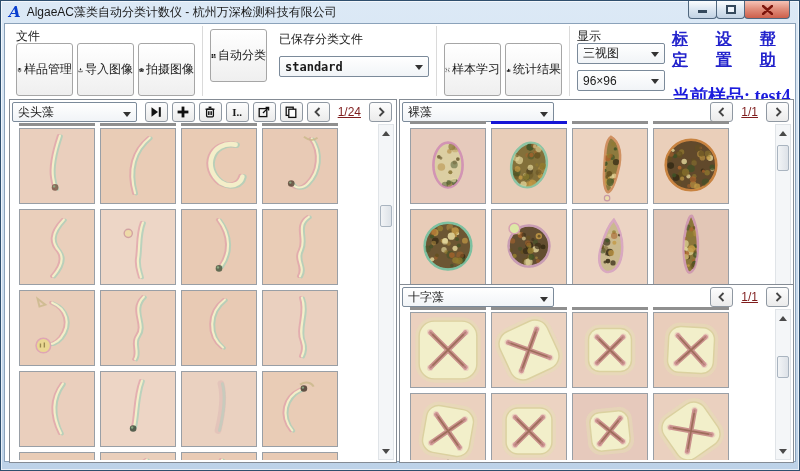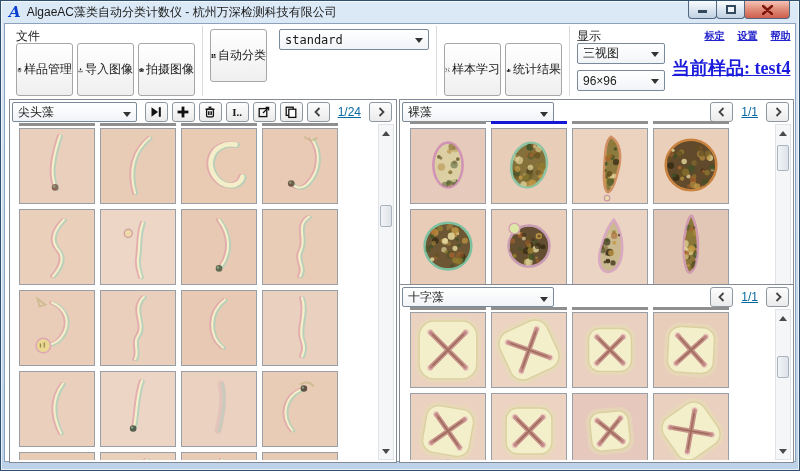--- a/index.html
+++ b/index.html
@@ -28,42 +28,42 @@
   .bigbtn{width:57px;height:53px;border:1px solid #a6a6a6;border-radius:3px;background:linear-gradient(#ffffff,#efefef);
     display:flex;flex-direction:row;align-items:center;justify-content:center;gap:2px;cursor:default;}
   .bigbtn svg{width:24px;height:24px;display:block;}
   .bigbtn .blab{font-size:12px;white-space:nowrap;}
   .savedcol{display:flex;flex-direction:column;margin-left:8px;}
   .savedcol .lab{margin:2px 0 8px;}
   .combo{display:flex;align-items:center;justify-content:space-between;border:1px solid #7b8a9a;border-radius:2px;
     background:linear-gradient(#ffffff,#f1f4f7);height:21px;padding:0 5px;cursor:default;}
   .combo .ctext{white-space:nowrap;overflow:hidden;}
   .caret{width:0;height:0;border:4px solid transparent;border-top:5px solid #333;margin-top:5px;margin-left:6px;}
-  .combo.saved{width:150px;font-family:"DejaVu Sans Mono",monospace;font-size:12px;}
+  .combo.saved{width:150px;font-family:"DejaVu Sans Mono",monospace;font-size:12px;font-weight:bold;}
   .displaycol{display:flex;flex-direction:column;gap:6px;margin-top:1px;}
   .combo.small{width:88px;}
   .rightzone{margin-left:auto;display:flex;flex-direction:column;align-items:flex-end;padding:3px 4px 0 0;}
   .links{display:flex;gap:13px;}
-  .links a{color:#2323cc;font-weight:bold;text-decoration:underline;font-size:10px;cursor:pointer;}
+  .links a{color:#2323cc;font-weight:bold;text-decoration:underline;font-size:16px;cursor:pointer;}
   .samplelink{margin-top:13px;color:#1c1cdd;font-family:"Liberation Serif",serif;font-size:18px;font-weight:bold;
     text-decoration:underline;cursor:pointer;white-space:nowrap;}
   
   .panel{position:absolute;border:1px solid #848b94;background:#fff;overflow:hidden;}
   #panel-left{left:4px;top:75px;width:388px;height:364px;}
   #panel-rt{left:394px;top:75px;width:395px;height:232px;}
   #panel-rb{left:394px;top:260px;width:395px;height:179px;}
   .ptoolbar{position:absolute;left:2px;top:1px;right:2px;height:22px;display:flex;align-items:center;gap:4px;}
   .combo.species{width:152px;height:20px;align-items:flex-end;}
   .tbtn,.navbtn{width:23px;height:20px;border:1px solid #8f98a2;border-radius:3px;
     background:linear-gradient(#fdfdfd,#ebebeb);display:flex;align-items:center;justify-content:center;cursor:default;}
   .tbtn svg,.navbtn svg{display:block;}
   .tbtn .rentxt{font-family:"Liberation Serif",serif;font-weight:bold;font-size:11px;line-height:1;}
   .pbtns{display:flex;gap:4px;margin-left:4px;}
   .pnav{margin-left:auto;display:flex;align-items:center;gap:8px;padding-right:2px;}
-  .pagelink{color:#0369a1;text-decoration:underline;font-size:12px;cursor:pointer;}
+  .pagelink{color:#7f1d1d;text-decoration:underline;font-size:12px;cursor:pointer;}
   .slivers{position:absolute;left:9px;top:23px;display:flex;gap:5px;}
   #panel-rt .slivers{top:21px;left:10px;}
   #panel-rb .slivers{top:22px;left:10px;}
   .sliver{width:76px;height:3px;}
   .grid{position:absolute;left:9px;top:28px;right:20px;bottom:2px;display:flex;flex-wrap:wrap;gap:5px;
     align-content:flex-start;overflow:hidden;}
   #panel-rt .grid{left:10px;top:28px;}
   #panel-rb .grid{left:10px;top:27px;}
   .cell{width:76px;height:76px;border:1px solid #999fa6;cursor:default;}
   .cell svg{display:block;width:100%;height:100%;}
@@ -140,20 +140,21 @@
                 <rect x="2.5" y="2.5" width="8.2" height="8.2" rx="2" fill="#111"></rect>
                 <rect x="13.3" y="2.5" width="8.2" height="8.2" rx="2" fill="#111"></rect>
                 <rect x="2.5" y="13.3" width="8.2" height="8.2" rx="2" fill="#111"></rect>
                 <rect x="13.3" y="13.3" width="8.2" height="8.2" rx="2" fill="#111"></rect>
                 <circle cx="16.6" cy="16.6" r="3.5" fill="#fff" stroke="#111" stroke-width="1.6"></circle>
                 <line x1="19.2" y1="19.2" x2="22.3" y2="22.3" stroke="#111" stroke-width="2.2"></line>
               </svg>
             <span class="blab">自动分类</span>
           </div>
           <div class="savedcol">
+            <span class="lab">已保存分类文件</span>
             <div class="combo saved">
               <span class="ctext">standard</span>
               <span class="caret"></span>
             </div>
           </div>
         </div>
       </div>
 
       <div class="tgroup sep">
         <div class="glabel"></div>

